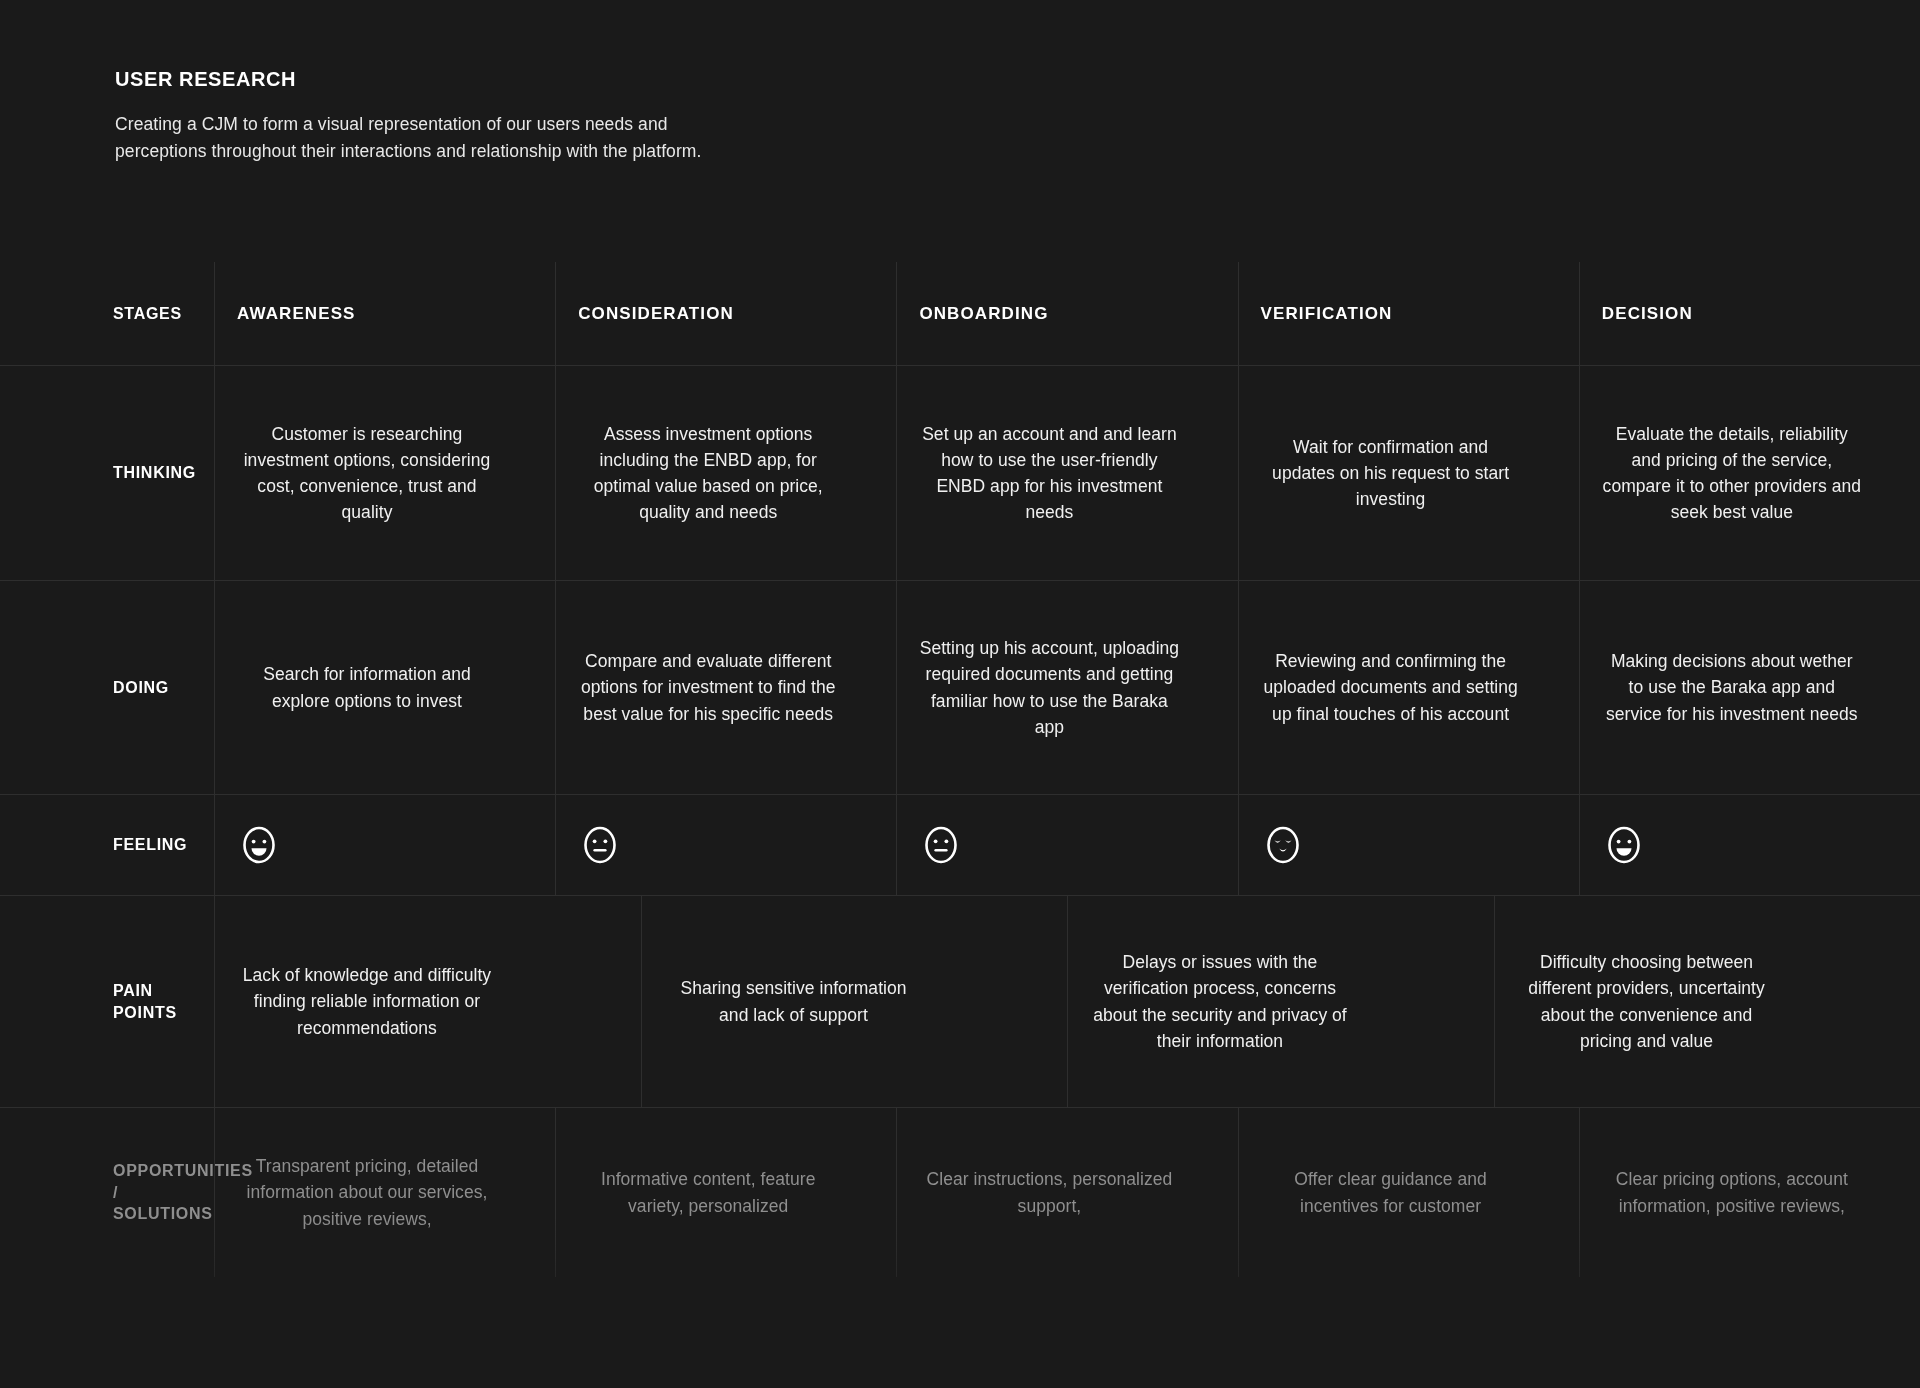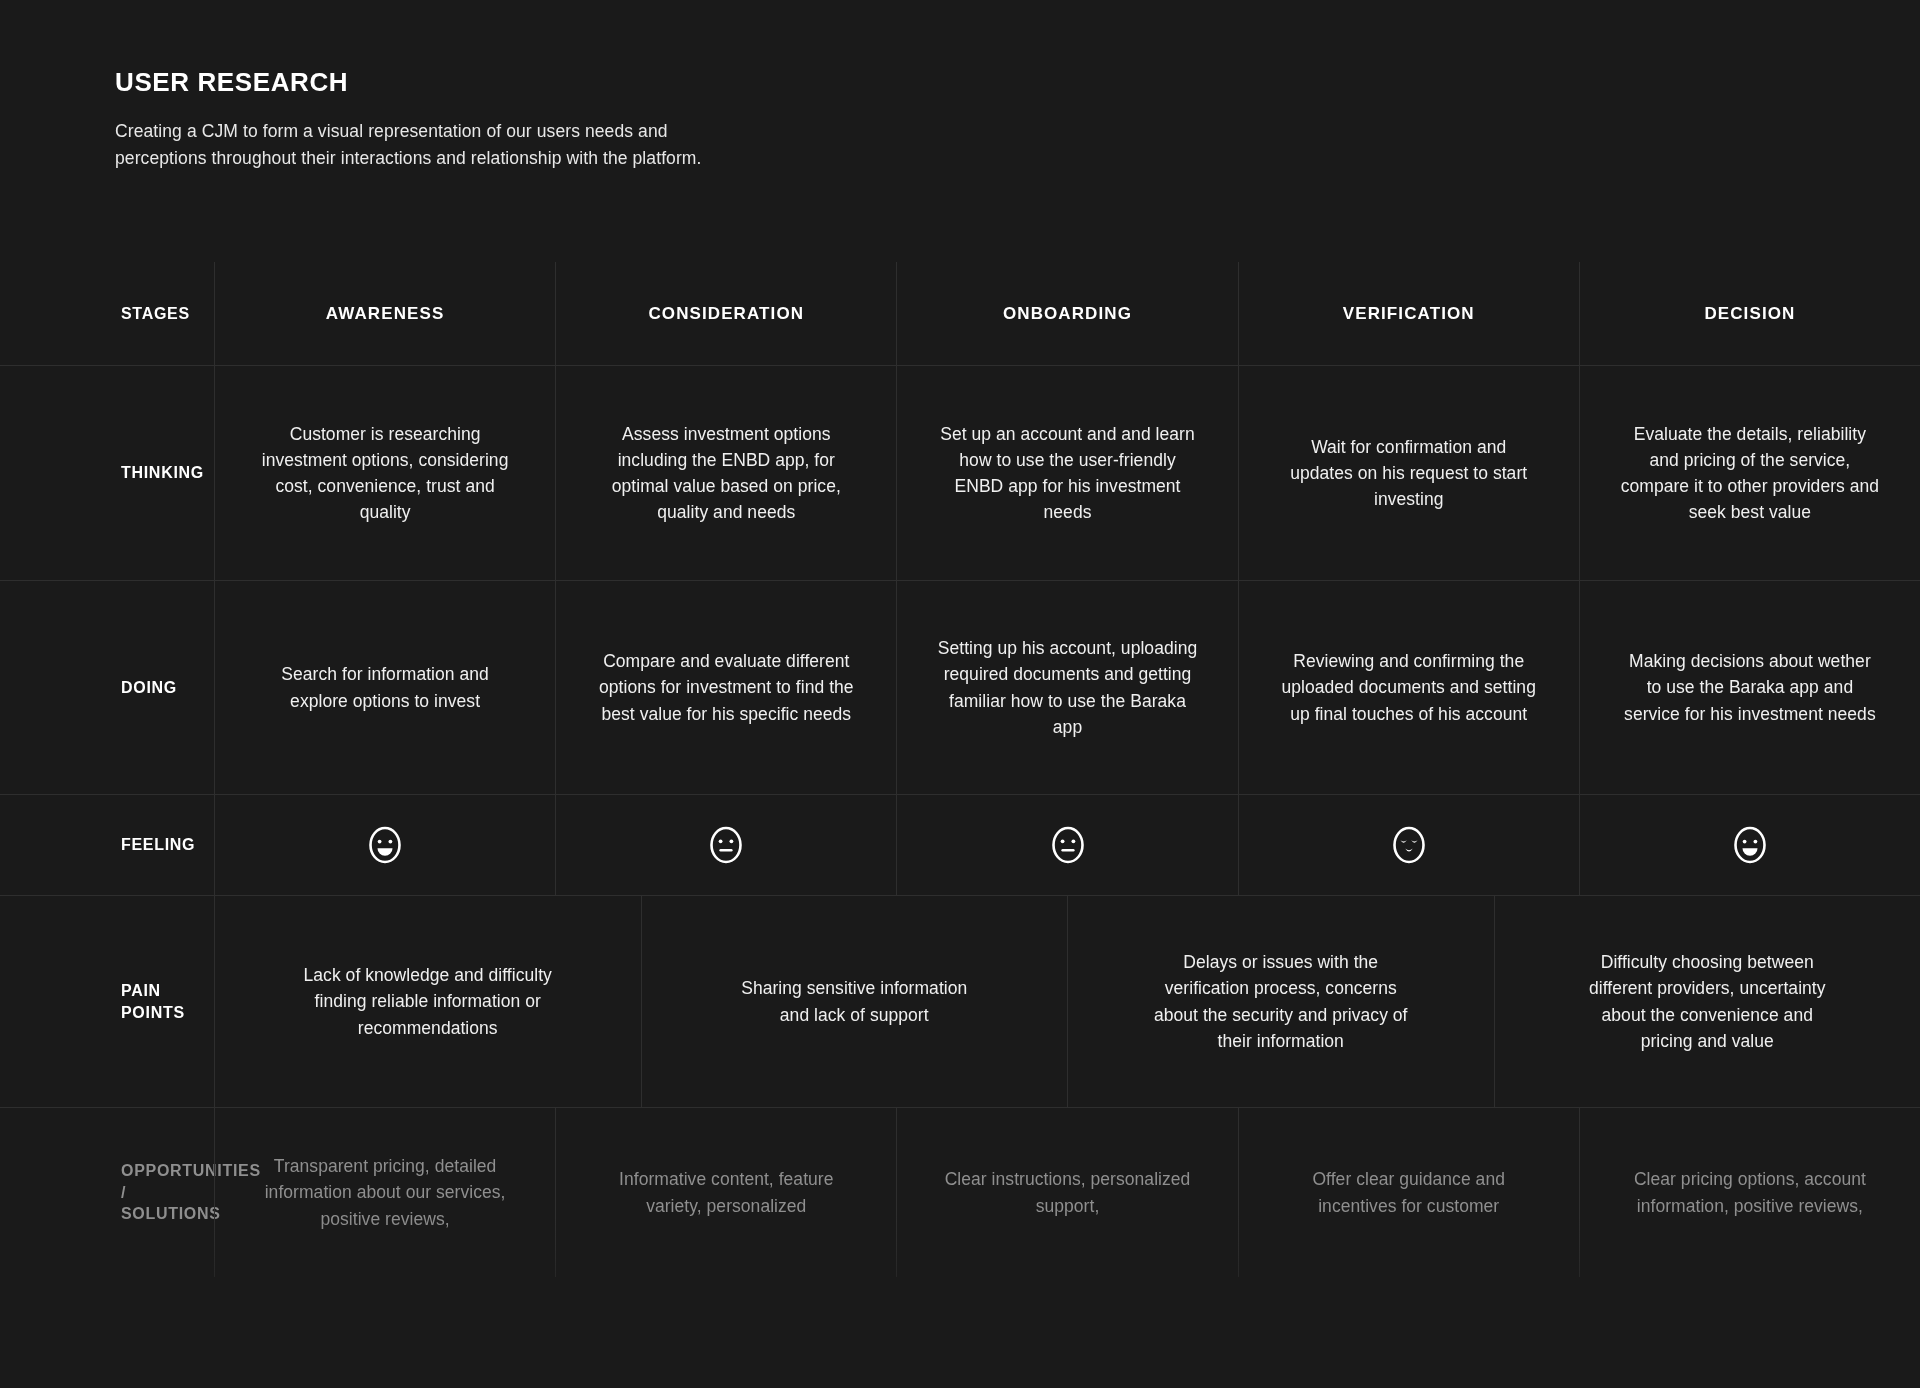--- a/index.html
+++ b/index.html
@@ -20,21 +20,21 @@
 
   
   .header {
     position: absolute;
     left: 115px;
     top: 68px;
     width: 900px;
   }
   .header-title {
     color: #ffffff;
-    font-size: 26px;
+    font-size: 20px;
     font-weight: bold;
     letter-spacing: 0.6px;
     line-height: 1.1;
   }
   .header-subtitle {
     margin-top: 21px;
     color: #e8e8e8;
     font-size: 17.5px;
     font-weight: 400;
     line-height: 1.55;
@@ -52,31 +52,30 @@
     display: flex;
     width: 100%;
     border-top: 1px solid #2e2e2e;
   }
   .cjm-row.no-top-border { border-top: none; }
 
   .cell {
     position: relative;
     display: flex;
     align-items: center;
-    justify-content: center;
     padding: 14px 22px;
     text-align: center;
   }
   .cell + .cell { border-left: 1px solid #2e2e2e; }
 
   .col-label {
     flex: 0 0 214px;
     width: 214px;
     justify-content: flex-start;
-    padding-left: 8px;
+    padding-left: 0;
     padding-right: 10px;
   }
   .col-label .label-inner {
     width: 100%;
     padding-left: 113px;
     text-align: left;
   }
   .col-stage { flex: 1 1 0; min-width: 0; }
 
   .row-label-text {

